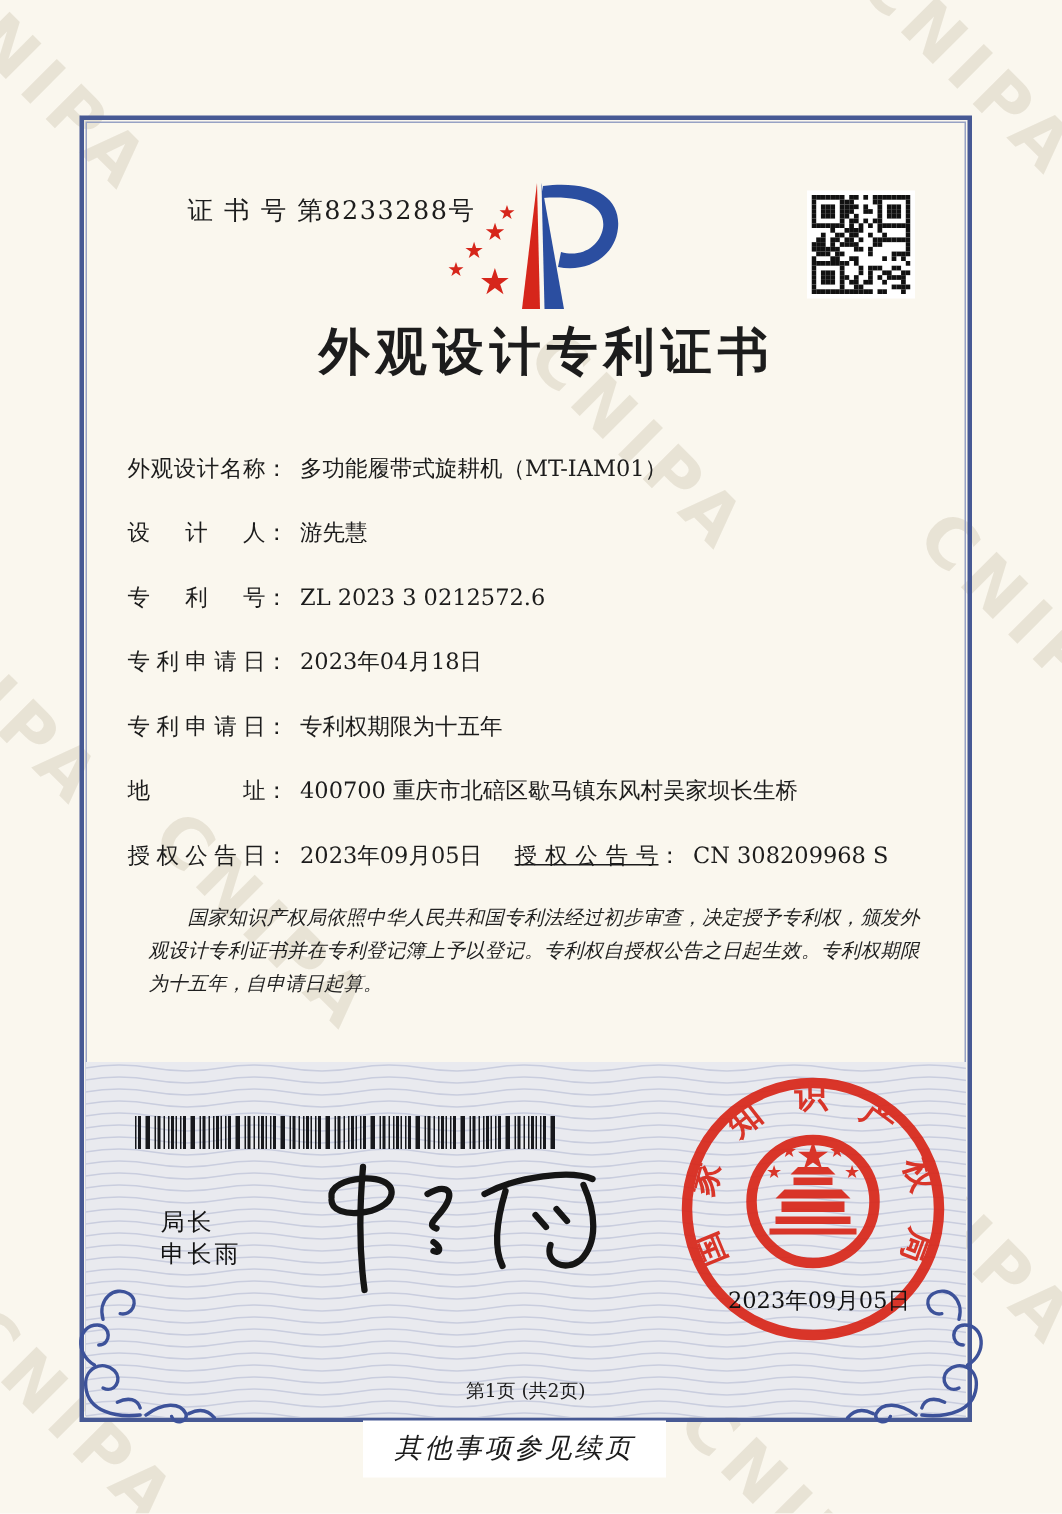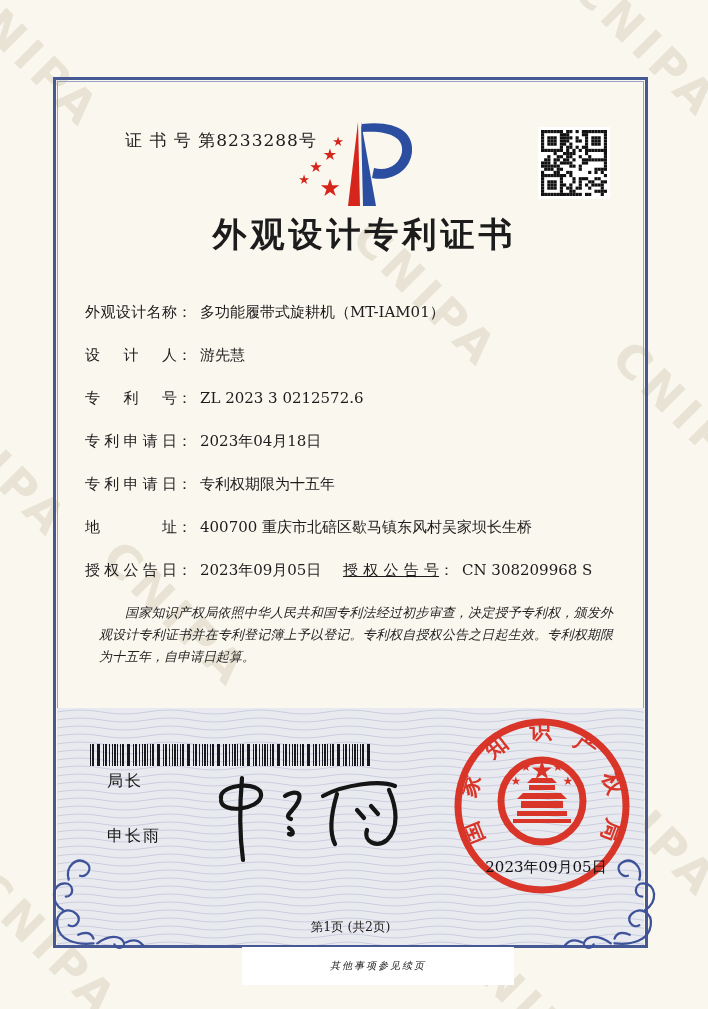--- a/index.html
+++ b/index.html
@@ -29,22 +29,22 @@
   .paras p + p{margin-top:9px;}
   .barcode{position:absolute;left:90px;top:744px;width:284px;height:22px;}
   .signer{position:absolute;left:107px;font-size:16px;letter-spacing:2px;
           font-family:"DejaVu Sans","Liberation Sans",sans-serif;color:#141414;}
   .sig{position:absolute;left:185px;top:766px;width:235px;height:100px;}
   .seal{position:absolute;left:451px;top:715px;width:182px;height:182px;opacity:.93;}
   .seal text{font-family:"DejaVu Serif","Liberation Serif",serif;}
   .sealdate{position:absolute;left:468px;top:858px;width:156px;text-align:center;
             font-size:15px;color:#111;}
   .pagenote{position:absolute;left:53px;top:919px;width:595px;text-align:center;font-size:12.5px;}
-  .footerbox{position:absolute;left:242px;top:947px;width:272px;height:38px;background:#ffffff;
-             text-align:center;line-height:38px;font-size:10px;letter-spacing:2px;font-style:italic;}
+  .footerbox{position:absolute;left:242px;top:947px;width:202px;height:38px;background:#ffffff;
+             text-align:center;line-height:38px;font-size:18px;letter-spacing:2px;font-style:italic;}
   .orn{position:absolute;width:105px;height:100px;}
   .orn.left{left:40px;top:851px;}
   .orn.right{left:563px;top:851px;transform:scaleX(-1);}
 </style>
 </head>
 <body>
 
 <div class="page">
 
   <div class="wm" style="left:-18px;top:-30px">CNIPA</div>
@@ -438,21 +438,21 @@
         <rect x="259" y="0" width="1" height="22"></rect>
         <rect x="262" y="0" width="1" height="22"></rect>
         <rect x="264" y="0" width="2" height="22"></rect>
         <rect x="267" y="0" width="1" height="22"></rect>
         <rect x="270" y="0" width="1" height="22"></rect>
         <rect x="272" y="0" width="2" height="22"></rect>
         <rect x="277" y="0" width="3" height="22"></rect>
       </g>
   </svg>
 
-  <div class="signer" style="top:771px">局长</div>
+  <div class="signer" style="top:805px">局长</div>
   <div class="signer" style="top:826px">申长雨</div>
 
   <svg class="sig" viewBox="0 0 235 100" xmlns="http://www.w3.org/2000/svg">
     <g fill="none" stroke="#151515" stroke-width="4.2" stroke-linecap="round" stroke-linejoin="round">
       <path d="M36,32 C34,18 78,14 76,30 C74,44 36,48 36,34"></path>
       <path d="M57,12 C55,35 54,65 58,94"></path>
       <path d="M100,30 C110,24 118,26 113,36 C108,46 98,50 106,53"></path>
       <path d="M104,62 C110,66 108,70 104,68"></path>
       <path d="M138,30 C160,18 196,14 210,20"></path>
       <path d="M152,28 C146,48 144,66 150,78"></path>

